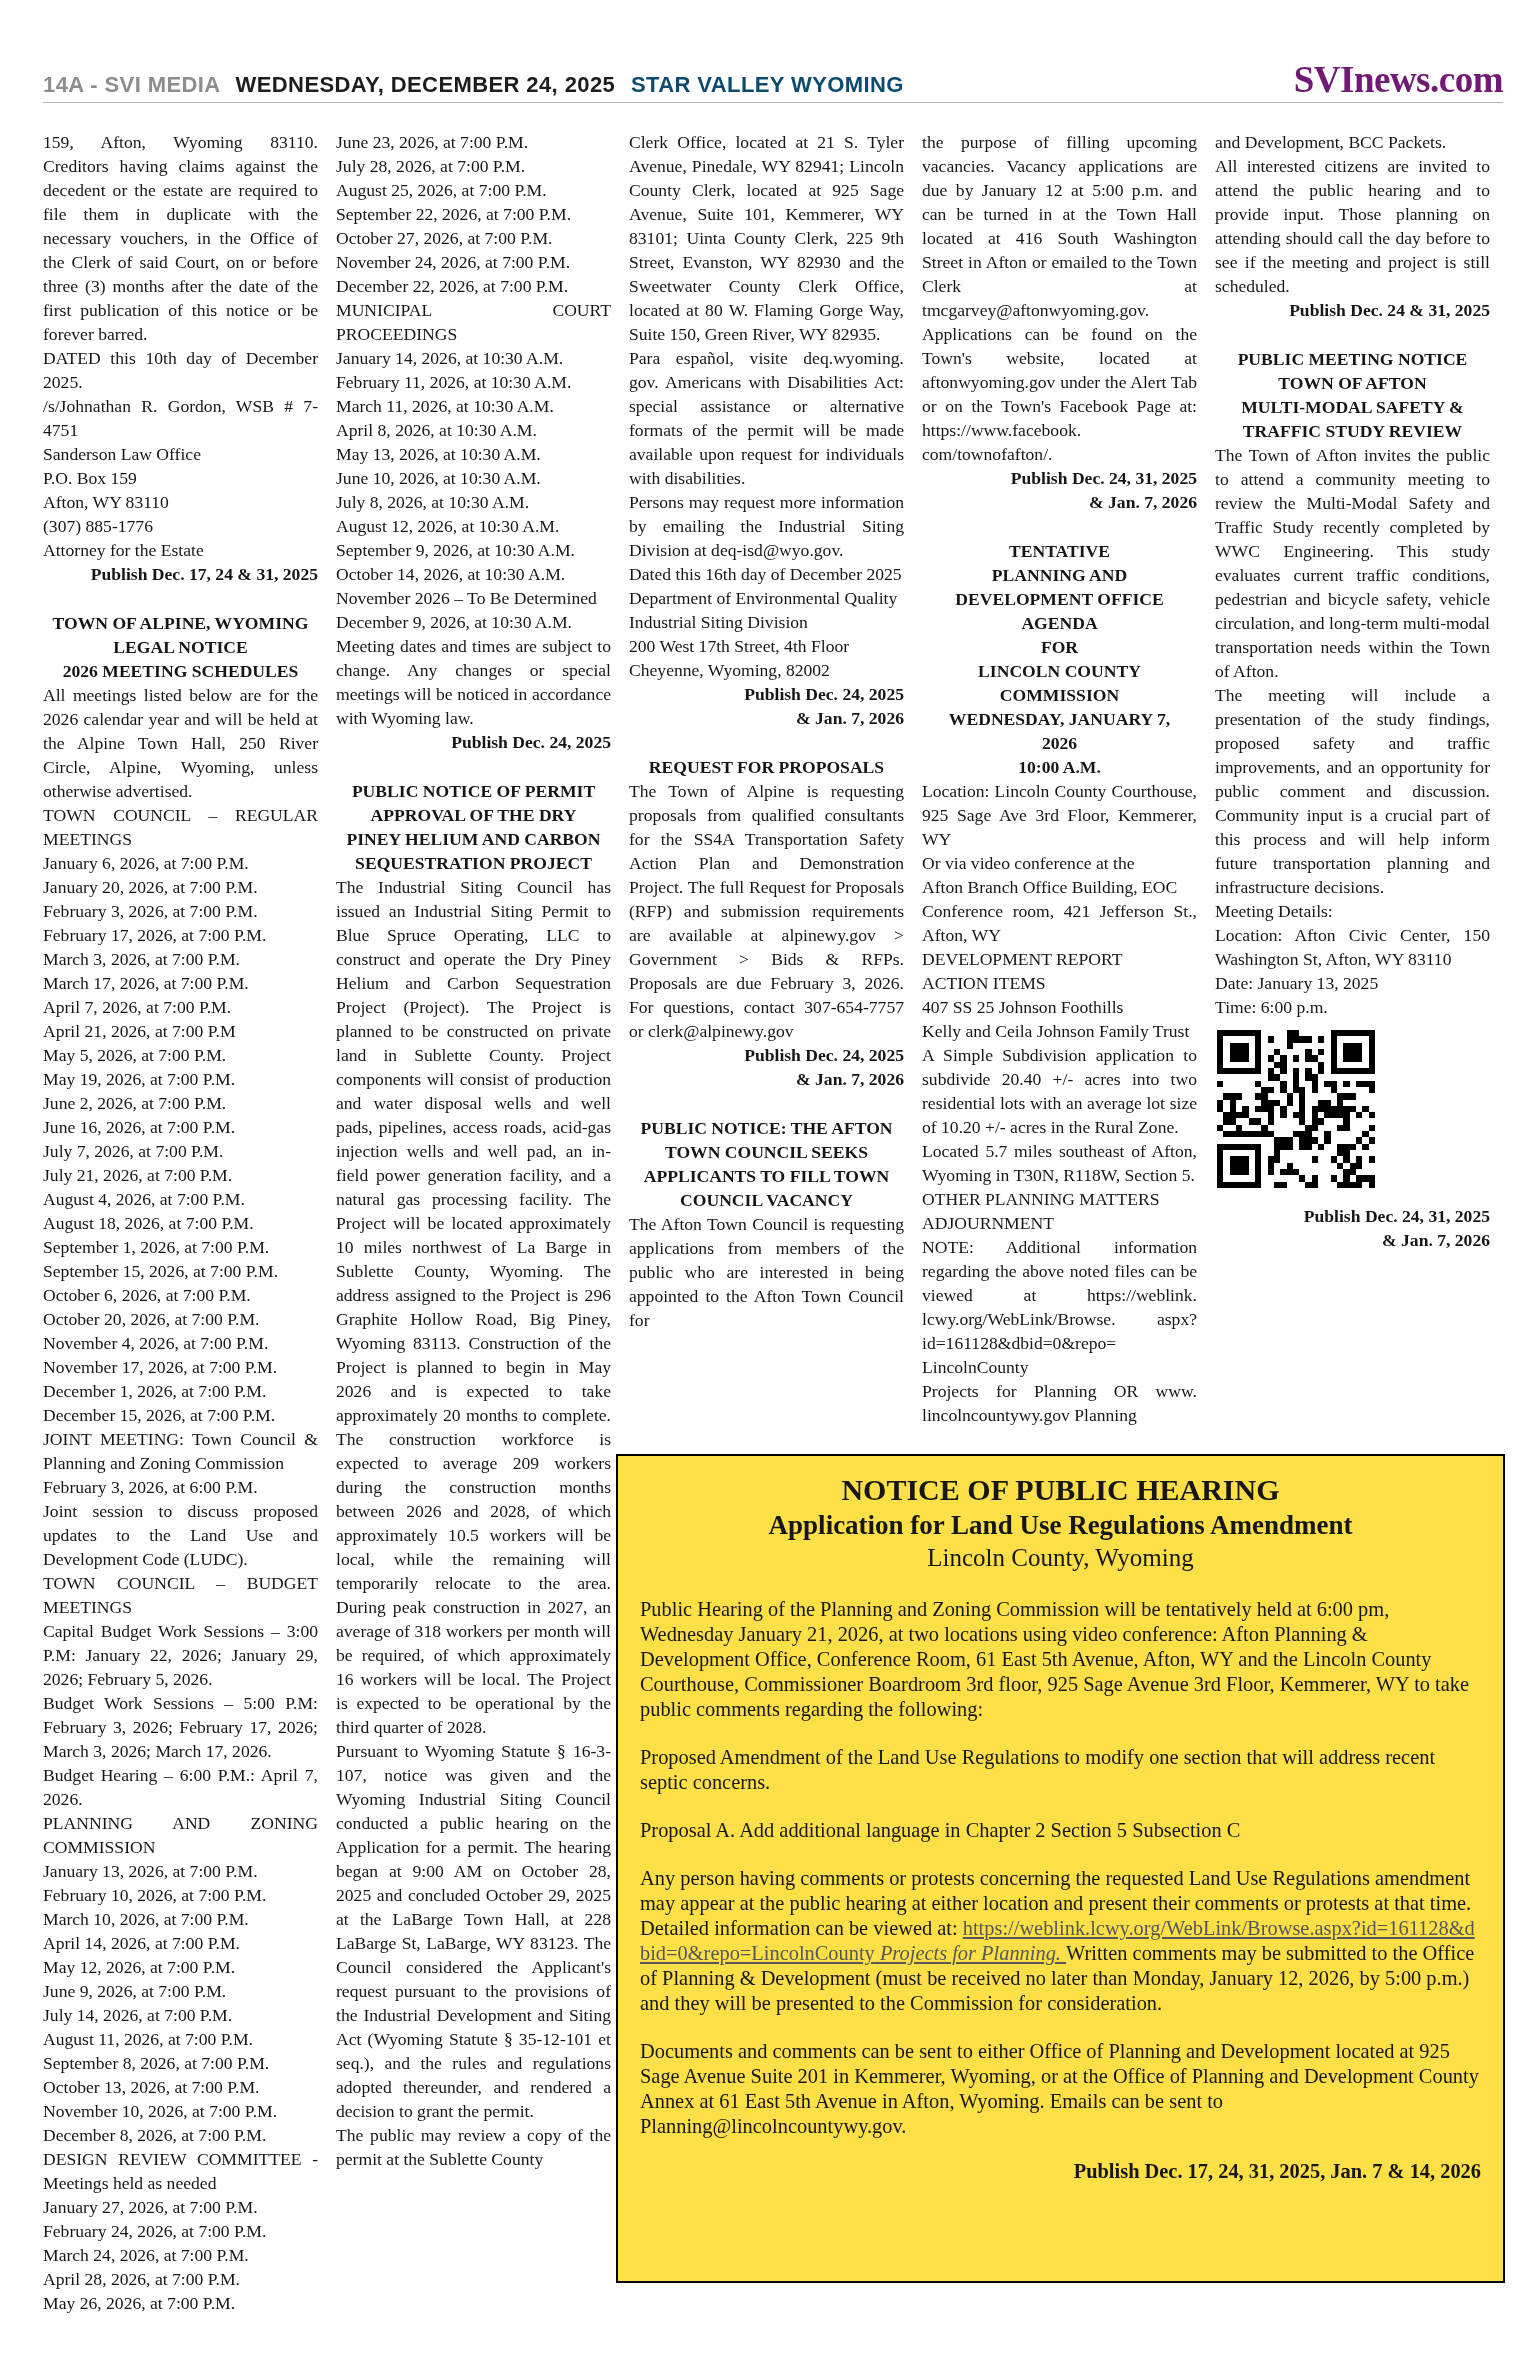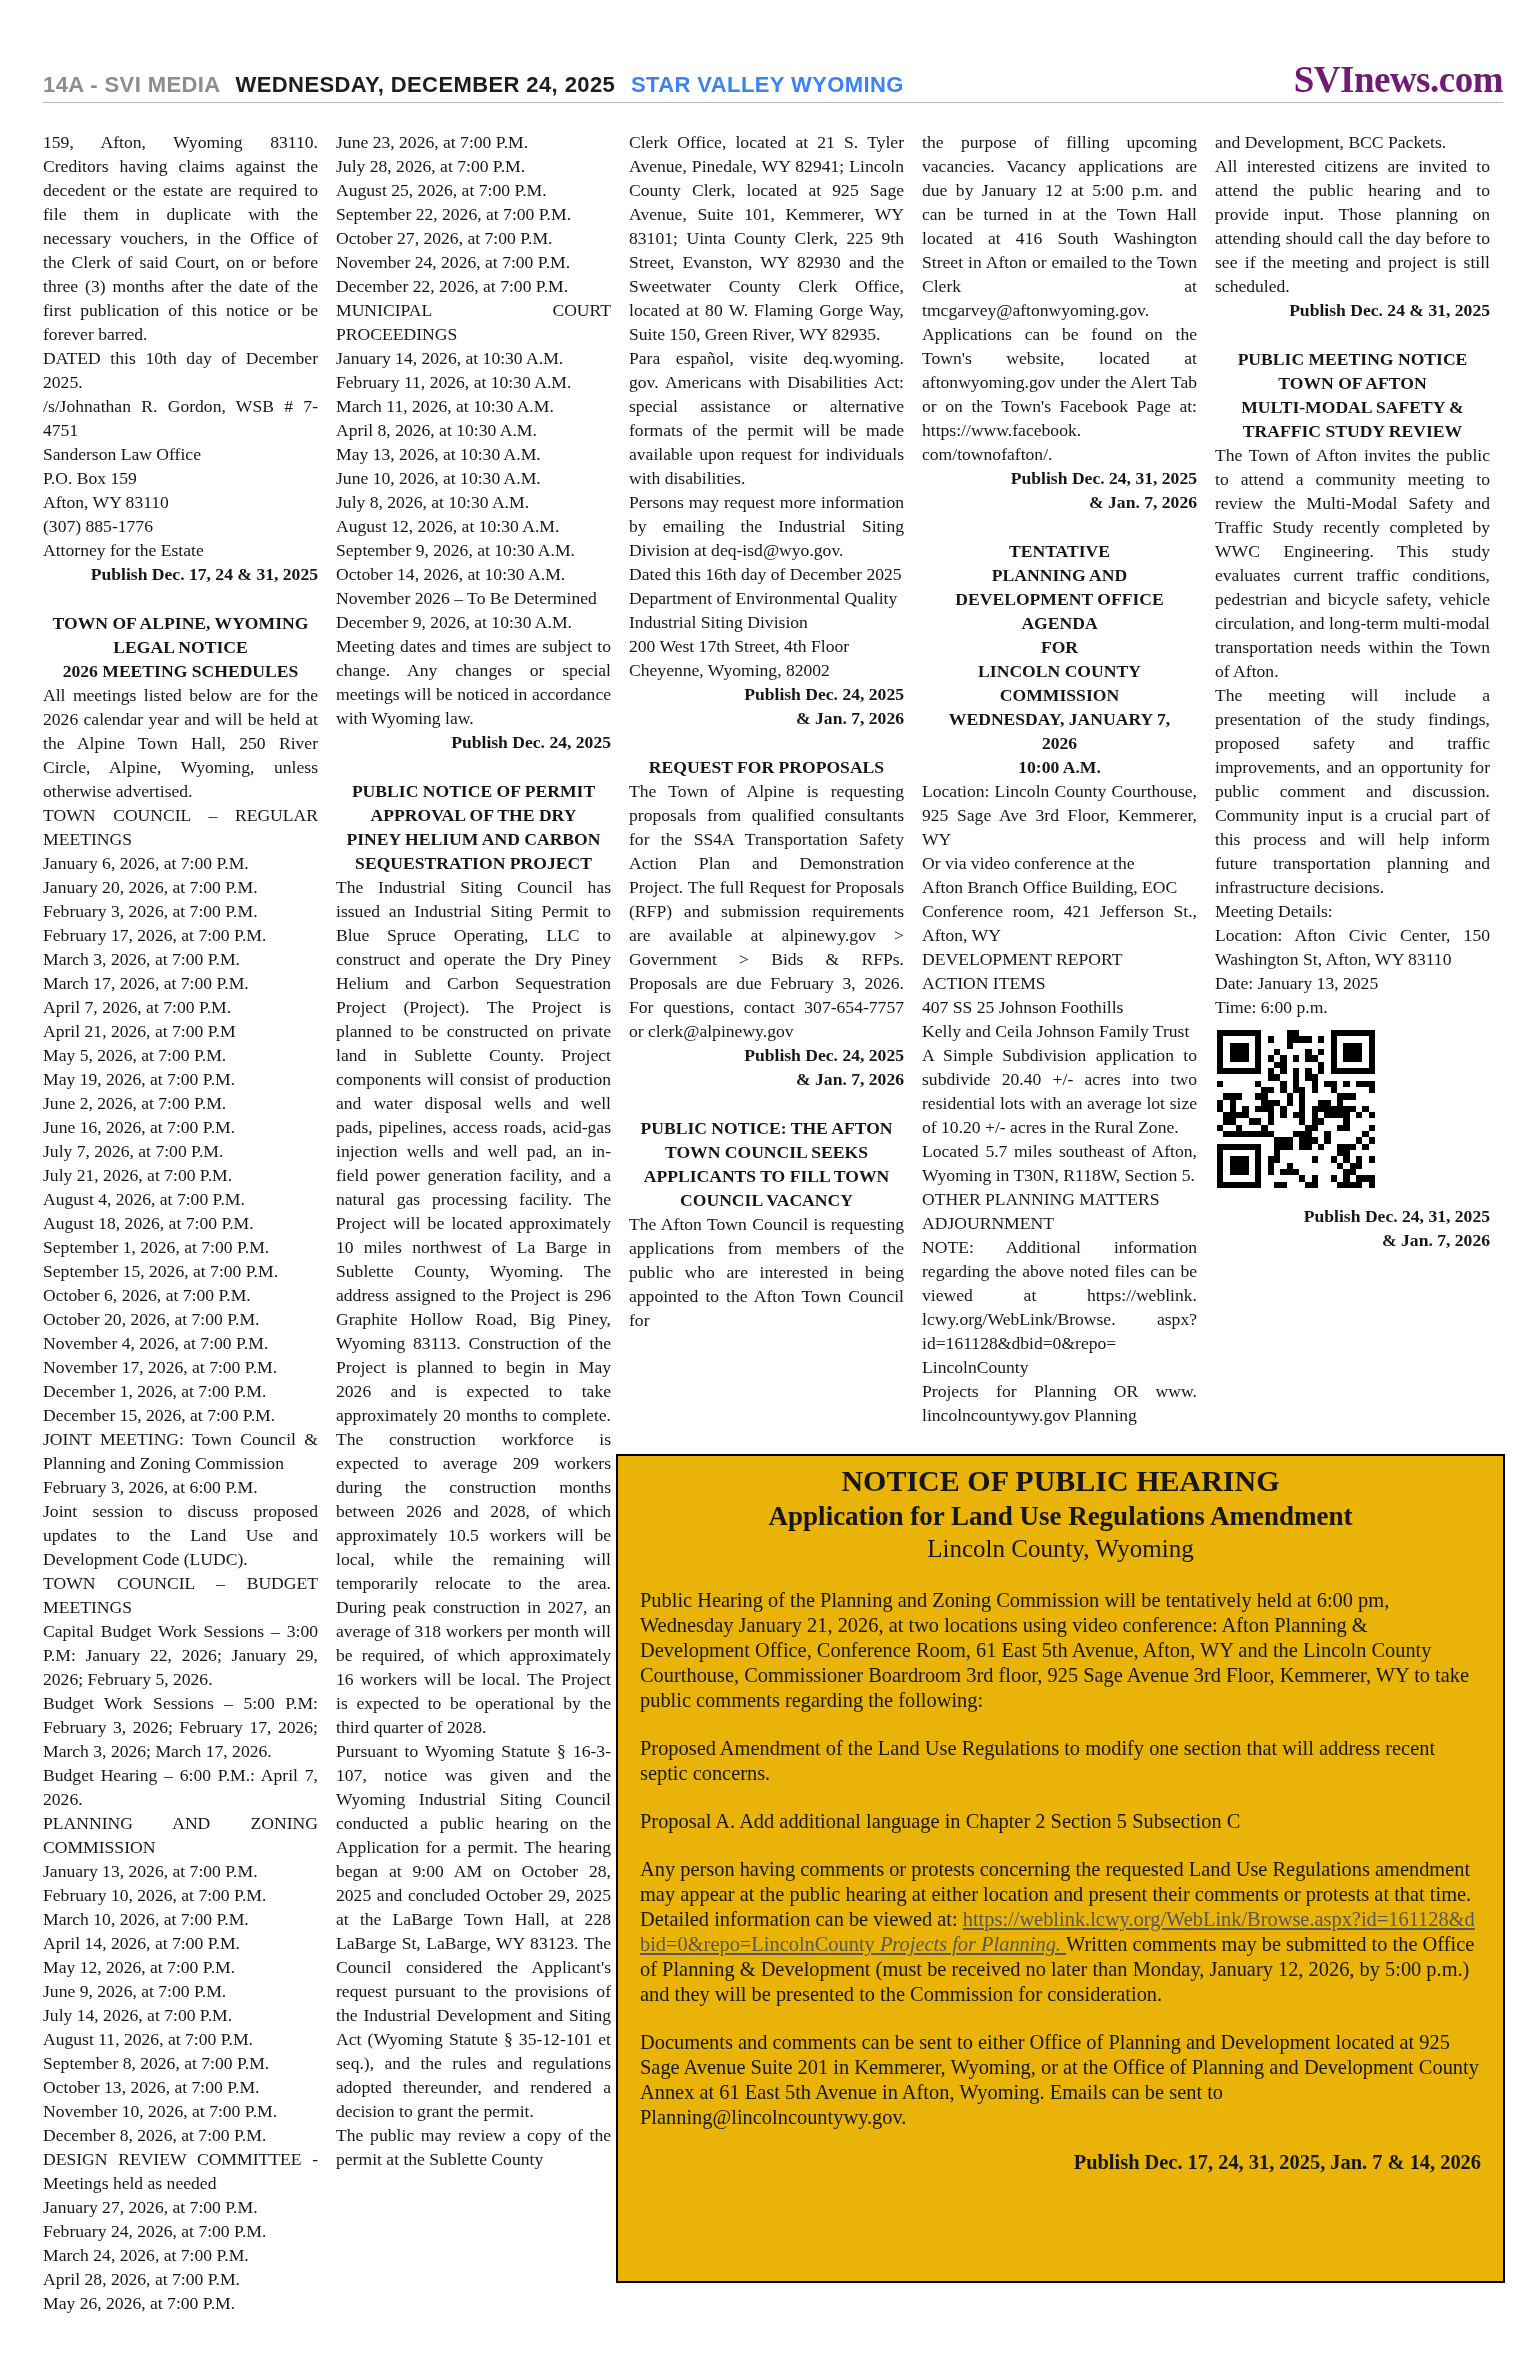--- a/index.html
+++ b/index.html
@@ -9,42 +9,42 @@
     font-family:"Liberation Serif","DejaVu Serif",serif;
   }
   
   .masthead {
     position:absolute; left:43px; right:33px; top:58px; height:39px;
     display:flex; justify-content:space-between; align-items:baseline;
   }
   .mh-left { font-family:"Liberation Sans","DejaVu Sans",sans-serif; font-weight:bold; font-size:22px; letter-spacing:0.4px; white-space:nowrap; }
   .mh-page   { color:#8d8d8d; }
   .mh-date   { color:#1d1d1d; margin-left:9.3px; }
-  .mh-region { color:#3b82f6; margin-left:9.3px; }
+  .mh-region { color:#0c4a6e; margin-left:9.3px; }
   .mh-site { font-family:"Liberation Serif",serif; font-weight:bold; font-size:37px; color:#701a75; letter-spacing:-0.5px; }
   .masthead-rule { position:absolute; left:43px; right:33px; top:102px; border-top:1.9px solid #b5b5b5; }
   
   .col { position:absolute; top:130px; width:275px; font-size:17.6px; line-height:24px; overflow:hidden; }
   .c1 { left:43px;   height:2226px; }
   .c2 { left:336px;  height:2226px; }
   .c3 { left:629px;  height:1317px; }
   .c4 { left:922px;  height:1317px; }
   .c5 { left:1215px; height:1321px; line-height:24px; }
   .blk-p    { text-align:justify; }
   .blk-line { text-align:left; }
   .blk-h    { font-weight:700; text-align:center; }
   .blk-pub  { font-weight:700; text-align:right; }
   .blk-gap  { height:25px; }
   .qr-wrap  { margin:11px 0 11px 1.9px; height:163px; }
   .qr-wrap svg { display:block; }
   
   .notice-box {
     position:absolute; left:616px; top:1454px; width:889px; height:829px;
-    box-sizing:border-box; border:2.8px solid #000; background:#eab308;
-    padding:6px 22px 13px 22px; font-size:20.4px; line-height:25px; overflow:hidden;
+    box-sizing:border-box; border:2.8px solid #000; background:#fde047;
+    padding:15px 22px 13px 22px; font-size:20.4px; line-height:25px; overflow:hidden;
   }
   .nb-title1 { font-weight:700; text-align:center; font-size:30px; line-height:37px; }
   .nb-title2 { font-weight:700; text-align:center; font-size:27px; line-height:34px; }
   .nb-title3 { text-align:center; font-size:25px; line-height:32px; }
   .nb-para   { margin-top:23px; text-align:left; }
   .nb-file   { margin-top:23px; font-weight:700; text-align:center; font-size:22px; }
   .nb-publish{ margin-top:20.4px; font-weight:700; text-align:right; font-size:20.4px; }
   .nb-link   { color:#565656; text-decoration:underline; word-break:break-all; }
   .nb-italic { font-style:italic; word-break:normal; }
 </style>

